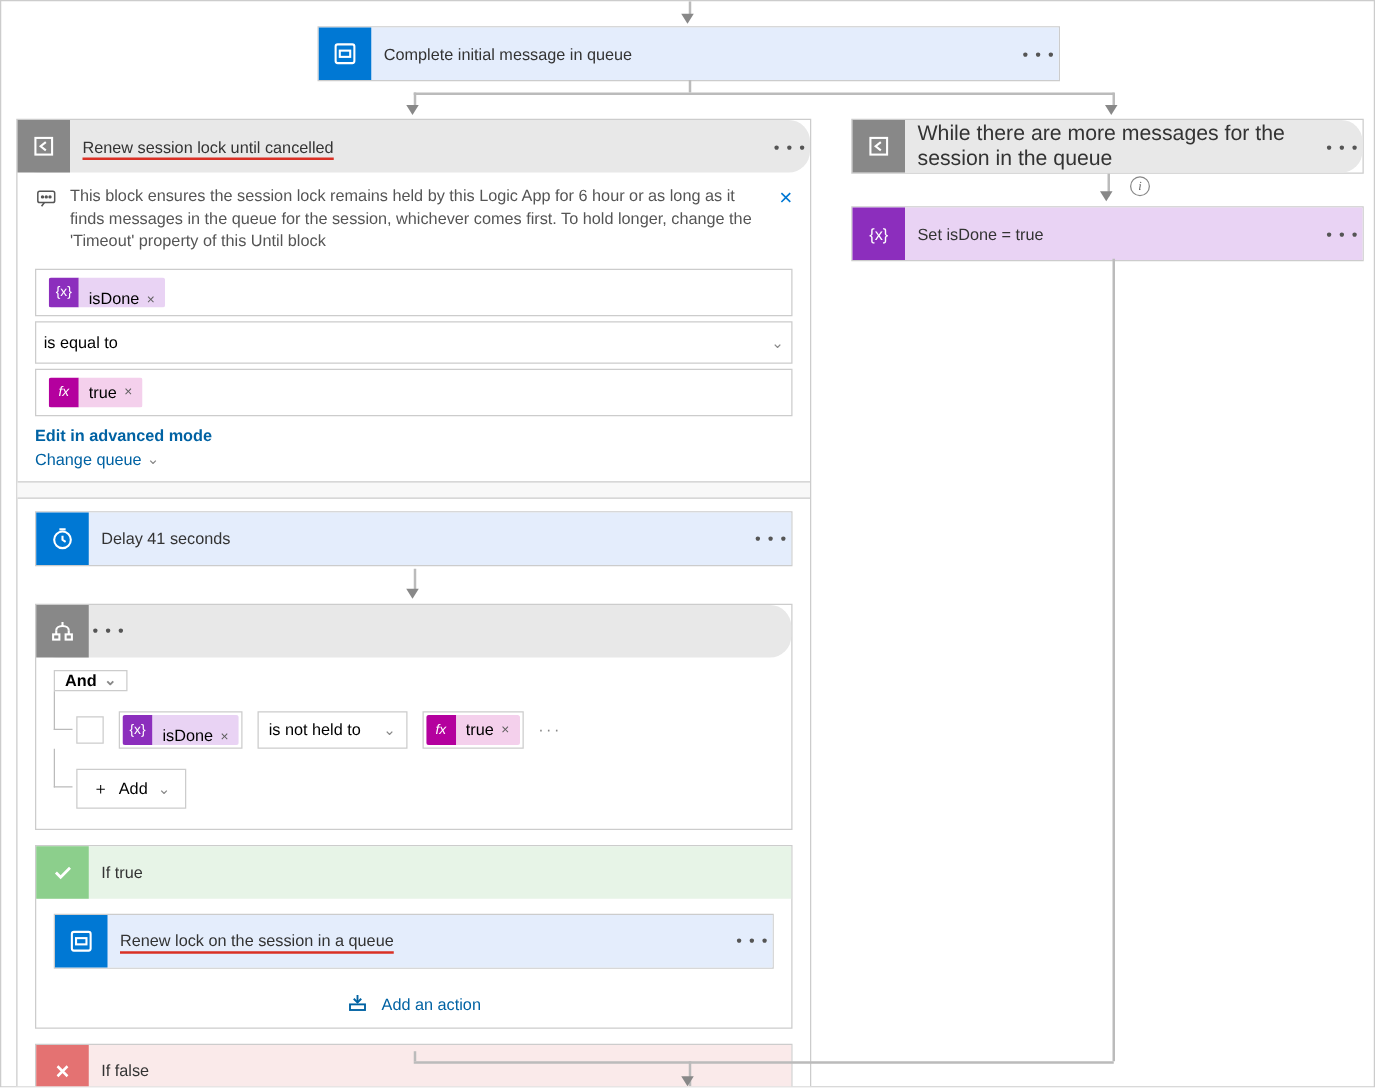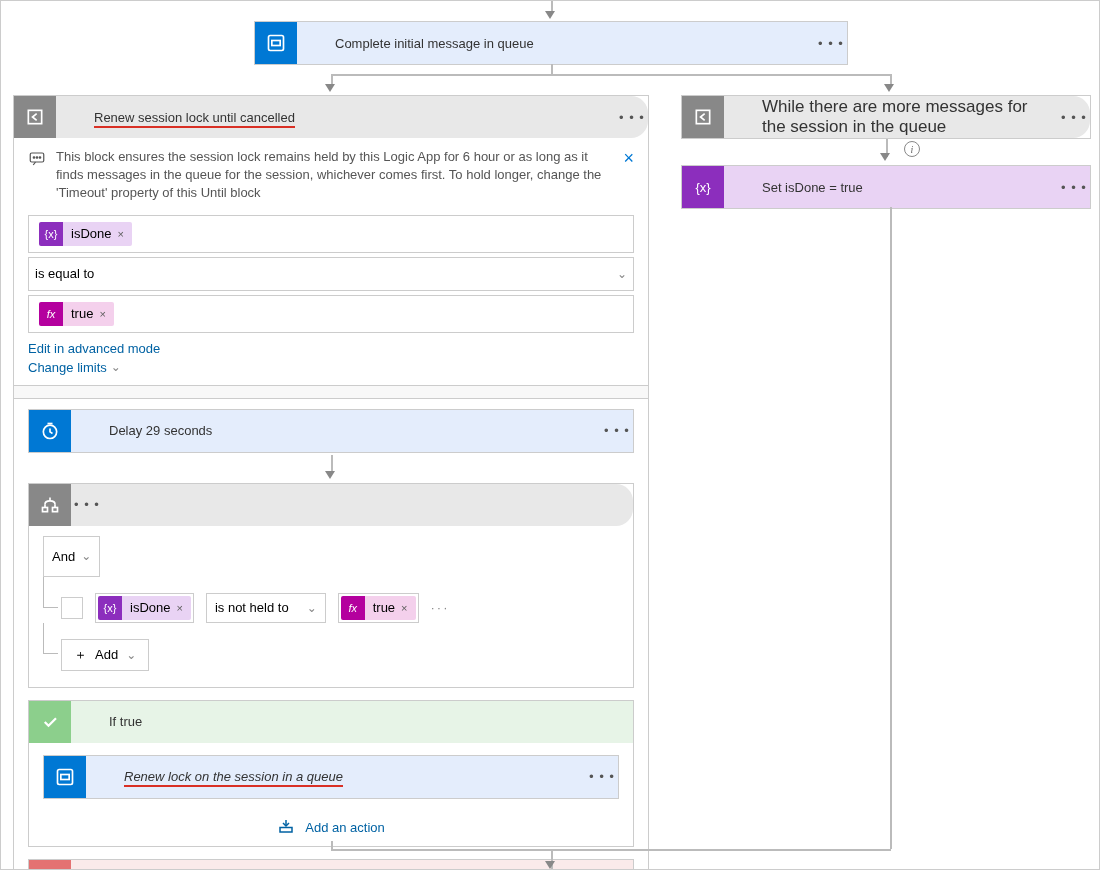--- a/index.html
+++ b/index.html
@@ -29,56 +29,56 @@
   .card-header.blue-light{background:var(--blue-light);}
   .card-header.green{background:var(--green-light);}
   .card-header.red{background:var(--red-light);}
   .card-header.purple-light{background:var(--purple-light);}
   .hdr-icon{width:42px;height:42px;display:flex;align-items:center;justify-content:center;flex-shrink:0;}
   .hdr-icon.blue{background:var(--blue-primary);color:#fff;}
   .hdr-icon.grey{background:#888;color:#fff;}
   .hdr-icon.green{background:var(--green);color:#fff;}
   .hdr-icon.red{background:var(--red);color:#fff;}
   .hdr-icon.purple{background:var(--purple);color:#fff;}
-  .hdr-title{flex:1;padding:0 10px;color:#333;margin-left:28px;}
+  .hdr-title{flex:1;padding:0 10px;color:#333;}
   .hdr-menu{width:32px;text-align:center;color:var(--grey-text);cursor:pointer;letter-spacing:1px;}
   .underline-red{border-bottom:2px solid var(--underline-red);padding-bottom:1px;}
   .token{display:inline-flex;align-items:stretch;height:24px;border-radius:2px;overflow:hidden;margin:4px;}
   .token .ticon{width:24px;display:flex;align-items:center;justify-content:center;color:#fff;font-size:11px;}
   .token .ticon.purple{background:var(--purple);}
   .token .ticon.pink{background:var(--pink-fx);}
   .token .tlabel{display:flex;align-items:center;padding:0 8px;gap:6px;}
-  .token .tlabel.purple{background:var(--purple-light);}
+  .token .tlabel.purple{background:var(--purple-light);align-items:flex-end;}
   .token .tlabel.pink{background:var(--pink-light);}
   .token .tclose{color:#5e5e5e;font-size:11px;cursor:pointer;}
   
   .field{border:1px solid var(--grey-border);margin:4px 0;min-height:34px;display:flex;align-items:center;padding:2px 6px;background:#fff;}
   .field.select{justify-content:space-between;}
   .chev{color:#888;font-size:12px;}
   .link{color:var(--link);font-size:13px;cursor:pointer;display:inline-flex;align-items:center;gap:4px;}
   
   .step-top{position:absolute;left:253px;top:20px;width:594px;}
   .left-col{position:absolute;left:12px;top:94px;width:636px;}
   .right-col{position:absolute;left:680px;top:94px;width:410px;}
   .inner-pad{padding:10px 14px;}
   .note-row{display:flex;gap:10px;padding:10px 14px 4px 14px;}
   .note-icon{color:#555;flex-shrink:0;margin-top:2px;}
   .note-close{color:#0078d4;cursor:pointer;margin-left:auto;font-size:18px;}
   .cond-tree{padding:10px 14px 16px 14px;}
-  .cond-and{display:inline-flex;border:1px solid var(--grey-border);padding:12px 8px;align-items:center;gap:6px;background:#fff;}
+  .cond-and{display:inline-flex;border:1px solid var(--grey-border);padding:0 8px;align-items:center;gap:6px;background:#fff;font-weight:bold;}
   .cond-line{display:flex;align-items:center;gap:12px;margin-top:16px;margin-left:18px;position:relative;}
   .cond-line:before{content:"";position:absolute;left:-18px;top:-16px;width:14px;height:30px;border-left:1px solid #bbb;border-bottom:1px solid #bbb;}
   .chk{width:22px;height:22px;border:1px solid var(--grey-border);background:#fff;}
   .op-sel{border:1px solid var(--grey-border);padding:4px 8px;display:flex;align-items:center;gap:18px;background:#fff;height:30px;}
   .tok-box{border:1px solid var(--grey-border);display:inline-flex;align-items:center;background:#fff;height:30px;}
   .add-row{margin-left:18px;margin-top:16px;position:relative;}
   .add-row:before{content:"";position:absolute;left:-18px;top:-16px;width:14px;height:30px;border-left:1px solid #bbb;border-bottom:1px solid #bbb;}
   .add-btn{border:1px solid var(--grey-border);padding:6px 12px;display:inline-flex;align-items:center;gap:8px;background:#fff;cursor:pointer;}
   .branch{margin:0;border-top:1px solid var(--grey-border);}
-  .inner-action{margin:12px 14px 10px 14px;font-style:italic;}
+  .inner-action{margin:12px 14px 10px 14px;}
   .add-action{display:flex;align-items:center;justify-content:center;gap:10px;padding:8px 0;color:var(--link);cursor:pointer;}
   .add-action .plus-ico{color:var(--link);}
   .connector-v{position:absolute;width:0;border-left:2px solid #bbb;}
   .connector-h{position:absolute;height:0;border-top:2px solid #bbb;}
   .arrowhead{position:absolute;width:0;height:0;border-left:6px solid transparent;border-right:6px solid transparent;border-top:10px solid #888;}
   .arrowhead.small{border-left-width:5px;border-right-width:5px;border-top-width:8px;}
   .info-circle{display:inline-flex;width:16px;height:16px;border:1px solid #888;border-radius:50%;align-items:center;justify-content:center;font-size:10px;color:#666;font-style:italic;font-family:serif;margin-left:6px;}
 </style>
 </head>
 <body>
@@ -150,43 +150,43 @@
         </div>
         <div class="field">
           <span class="token">
             <span class="ticon pink" style="font-style:italic;">fx</span>
             <span class="tlabel pink">
                 <span>true</span>
                 <span class="tclose">×</span>
               </span>
           </span>
         </div>
-        <div style="margin-top:8px;">
+        <div style="margin-top:8px;font-weight:bold;">
           <div class="link">Edit in advanced mode</div>
         </div>
         <div style="margin-top:4px;">
           <span class="link">
-            <span>Change limits</span>
+            <span>Change queue</span>
             <span class="chev">⌄</span>
           </span>
         </div>
       </div>
 
       <div style="height:14px;background:#f8f8f8;border-top:1px solid var(--grey-border);border-bottom:1px solid var(--grey-border);"></div>
 
       <div class="card" style="margin:10px 14px;">
         <div class="card-header blue-light">
           <div class="hdr-icon blue">
             <svg width="20" height="20" viewBox="0 0 24 24" fill="none" stroke="#fff" stroke-width="2">
                 <circle cx="12" cy="13" r="8"></circle>
                 <path d="M12 9v4l3 2"></path>
                 <path d="M9 3h6"></path>
               </svg>
           </div>
-          <div class="hdr-title">Delay 29 seconds</div>
+          <div class="hdr-title">Delay 41 seconds</div>
           <div class="hdr-menu">• • •</div>
         </div>
       </div>
 
       <div style="position:relative;height:20px;">
         <div class="connector-v" style="left:50%;top:-8px;height:18px;"></div>
         <div class="arrowhead small" style="left:calc(50% - 6px);top:8px;"></div>
       </div>
 
       <div class="card" style="margin:0 14px;">

